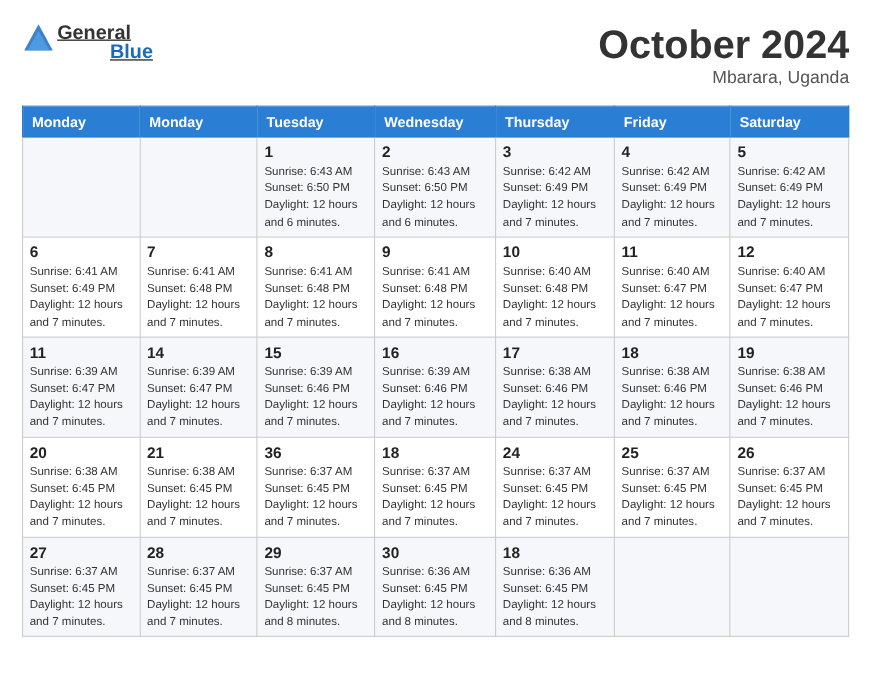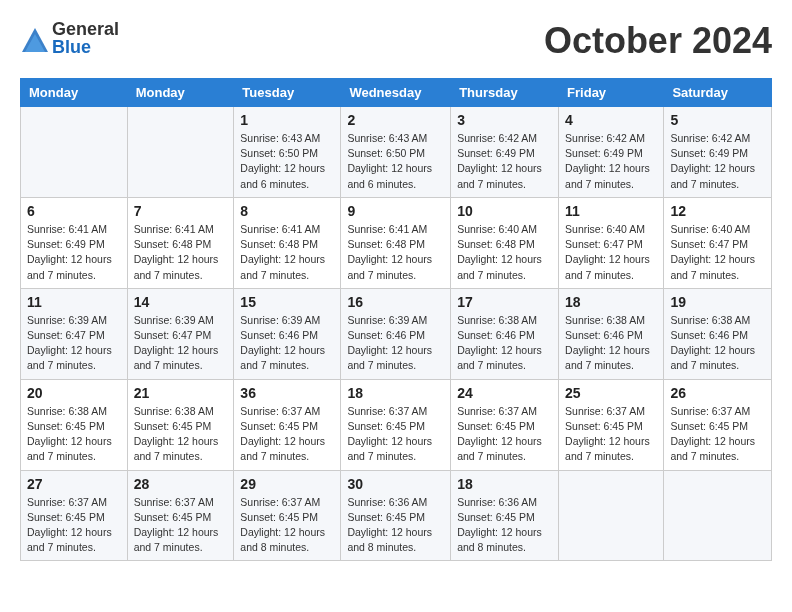--- a/index.html
+++ b/index.html
@@ -11,36 +11,38 @@
       padding: 20px;
     }
     .header {
       display: flex;
       justify-content: space-between;
       align-items: flex-start;
       margin-bottom: 16px;
     }
     .logo {
       display: flex;
-      align-items: flex-end;
+      align-items: flex-start;
+      text-decoration: underline;
     }
     .logo-text {
       display: flex;
       flex-direction: column;
       line-height: 1;
     }
     .logo-general {
       font-size: 18px;
       font-weight: bold;
       color: #333;
     }
     .logo-blue {
       font-size: 18px;
       font-weight: bold;
       color: #1a6bbf;
+      margin-left: 48px;
     }
     .logo-icon {
       width: 30px;
       height: 30px;
       margin-right: 2px;
     }
     .title-block {
       text-align: right;
     }
     .month-title {
@@ -104,20 +106,21 @@
       <polygon points="15,2 28,26 2,26" fill="#1a6bbf" opacity="0.85"></polygon>
       <polygon points="15,8 25,26 5,26" fill="#5aabf0" opacity="0.6"></polygon>
     </svg>
     <div class="logo-text">
       <span class="logo-general">General</span>
       <span class="logo-blue">Blue</span>
     </div>
   </div>
   <div class="title-block">
     <div class="month-title">October 2024</div>
+    <div class="location">Mbarara, Uganda</div>
   </div>
 </div>
 
 <table>
   <thead>
     <tr>
     <th>Monday</th>
         <th>Monday</th>
         <th>Tuesday</th>
         <th>Wednesday</th>

